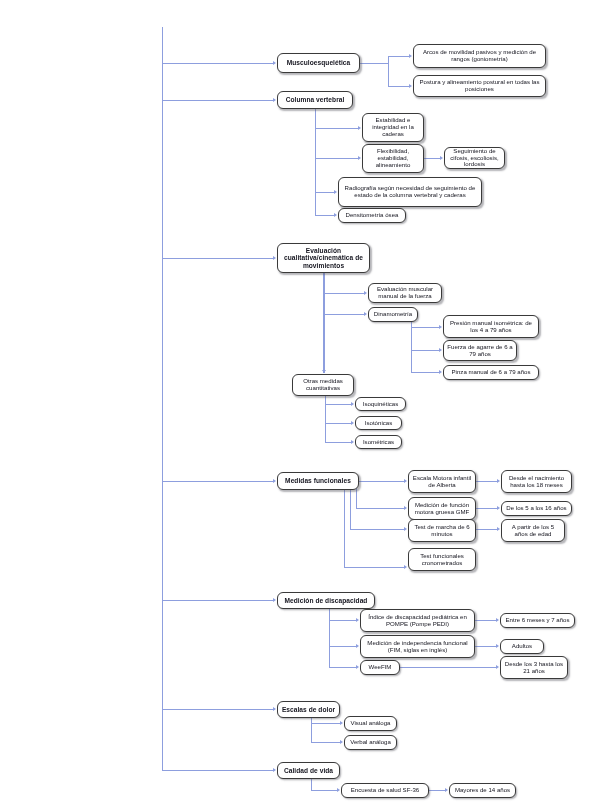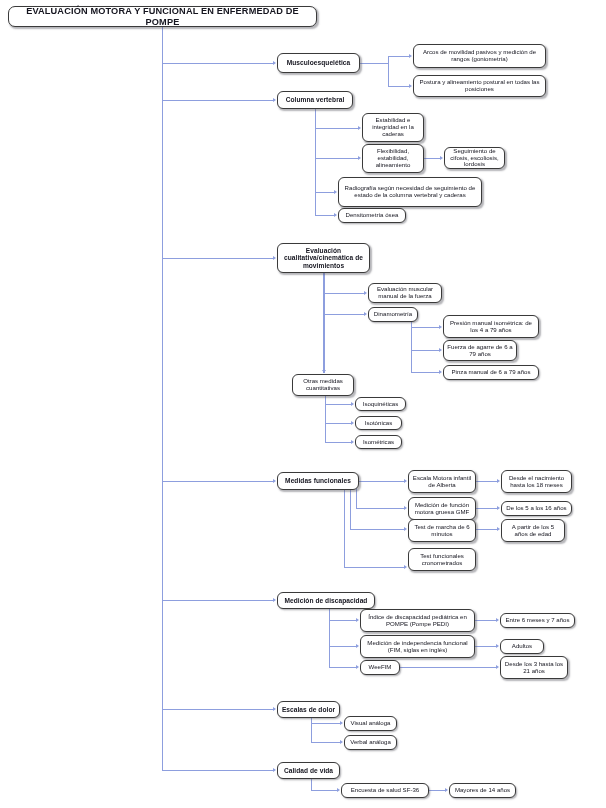--- a/index.html
+++ b/index.html
@@ -82,23 +82,20 @@
     border-right: 2.3px solid transparent;
     border-top: 3.6px solid #8d9ede;
     z-index: 2;
   }
 </style>
 </head>
 <body>
 
 <div id="canvas">
 
-  <div class="node n-title" style="left:8px; top:6px; width:309px; height:21px;">
-    <span>EVALUACIÓN MOTORA Y FUNCIONAL EN ENFERMEDAD DE POMPE</span>
-  </div>
 
   <div class="vline" style="left:162px; top:27px; height:743px;"></div>
 
   <div class="hline" style="left:162px; top:63px; width:111px;"></div>
   <div class="arrow-r" style="left:273px; top:60.7px;"></div>
   <div class="node n-lvl1" style="left:277px; top:53px; width:83px; height:20px;">
     <span>Musculoesquelética</span>
   </div>
 
   <div class="hline" style="left:360px; top:63px; width:28px;"></div>

